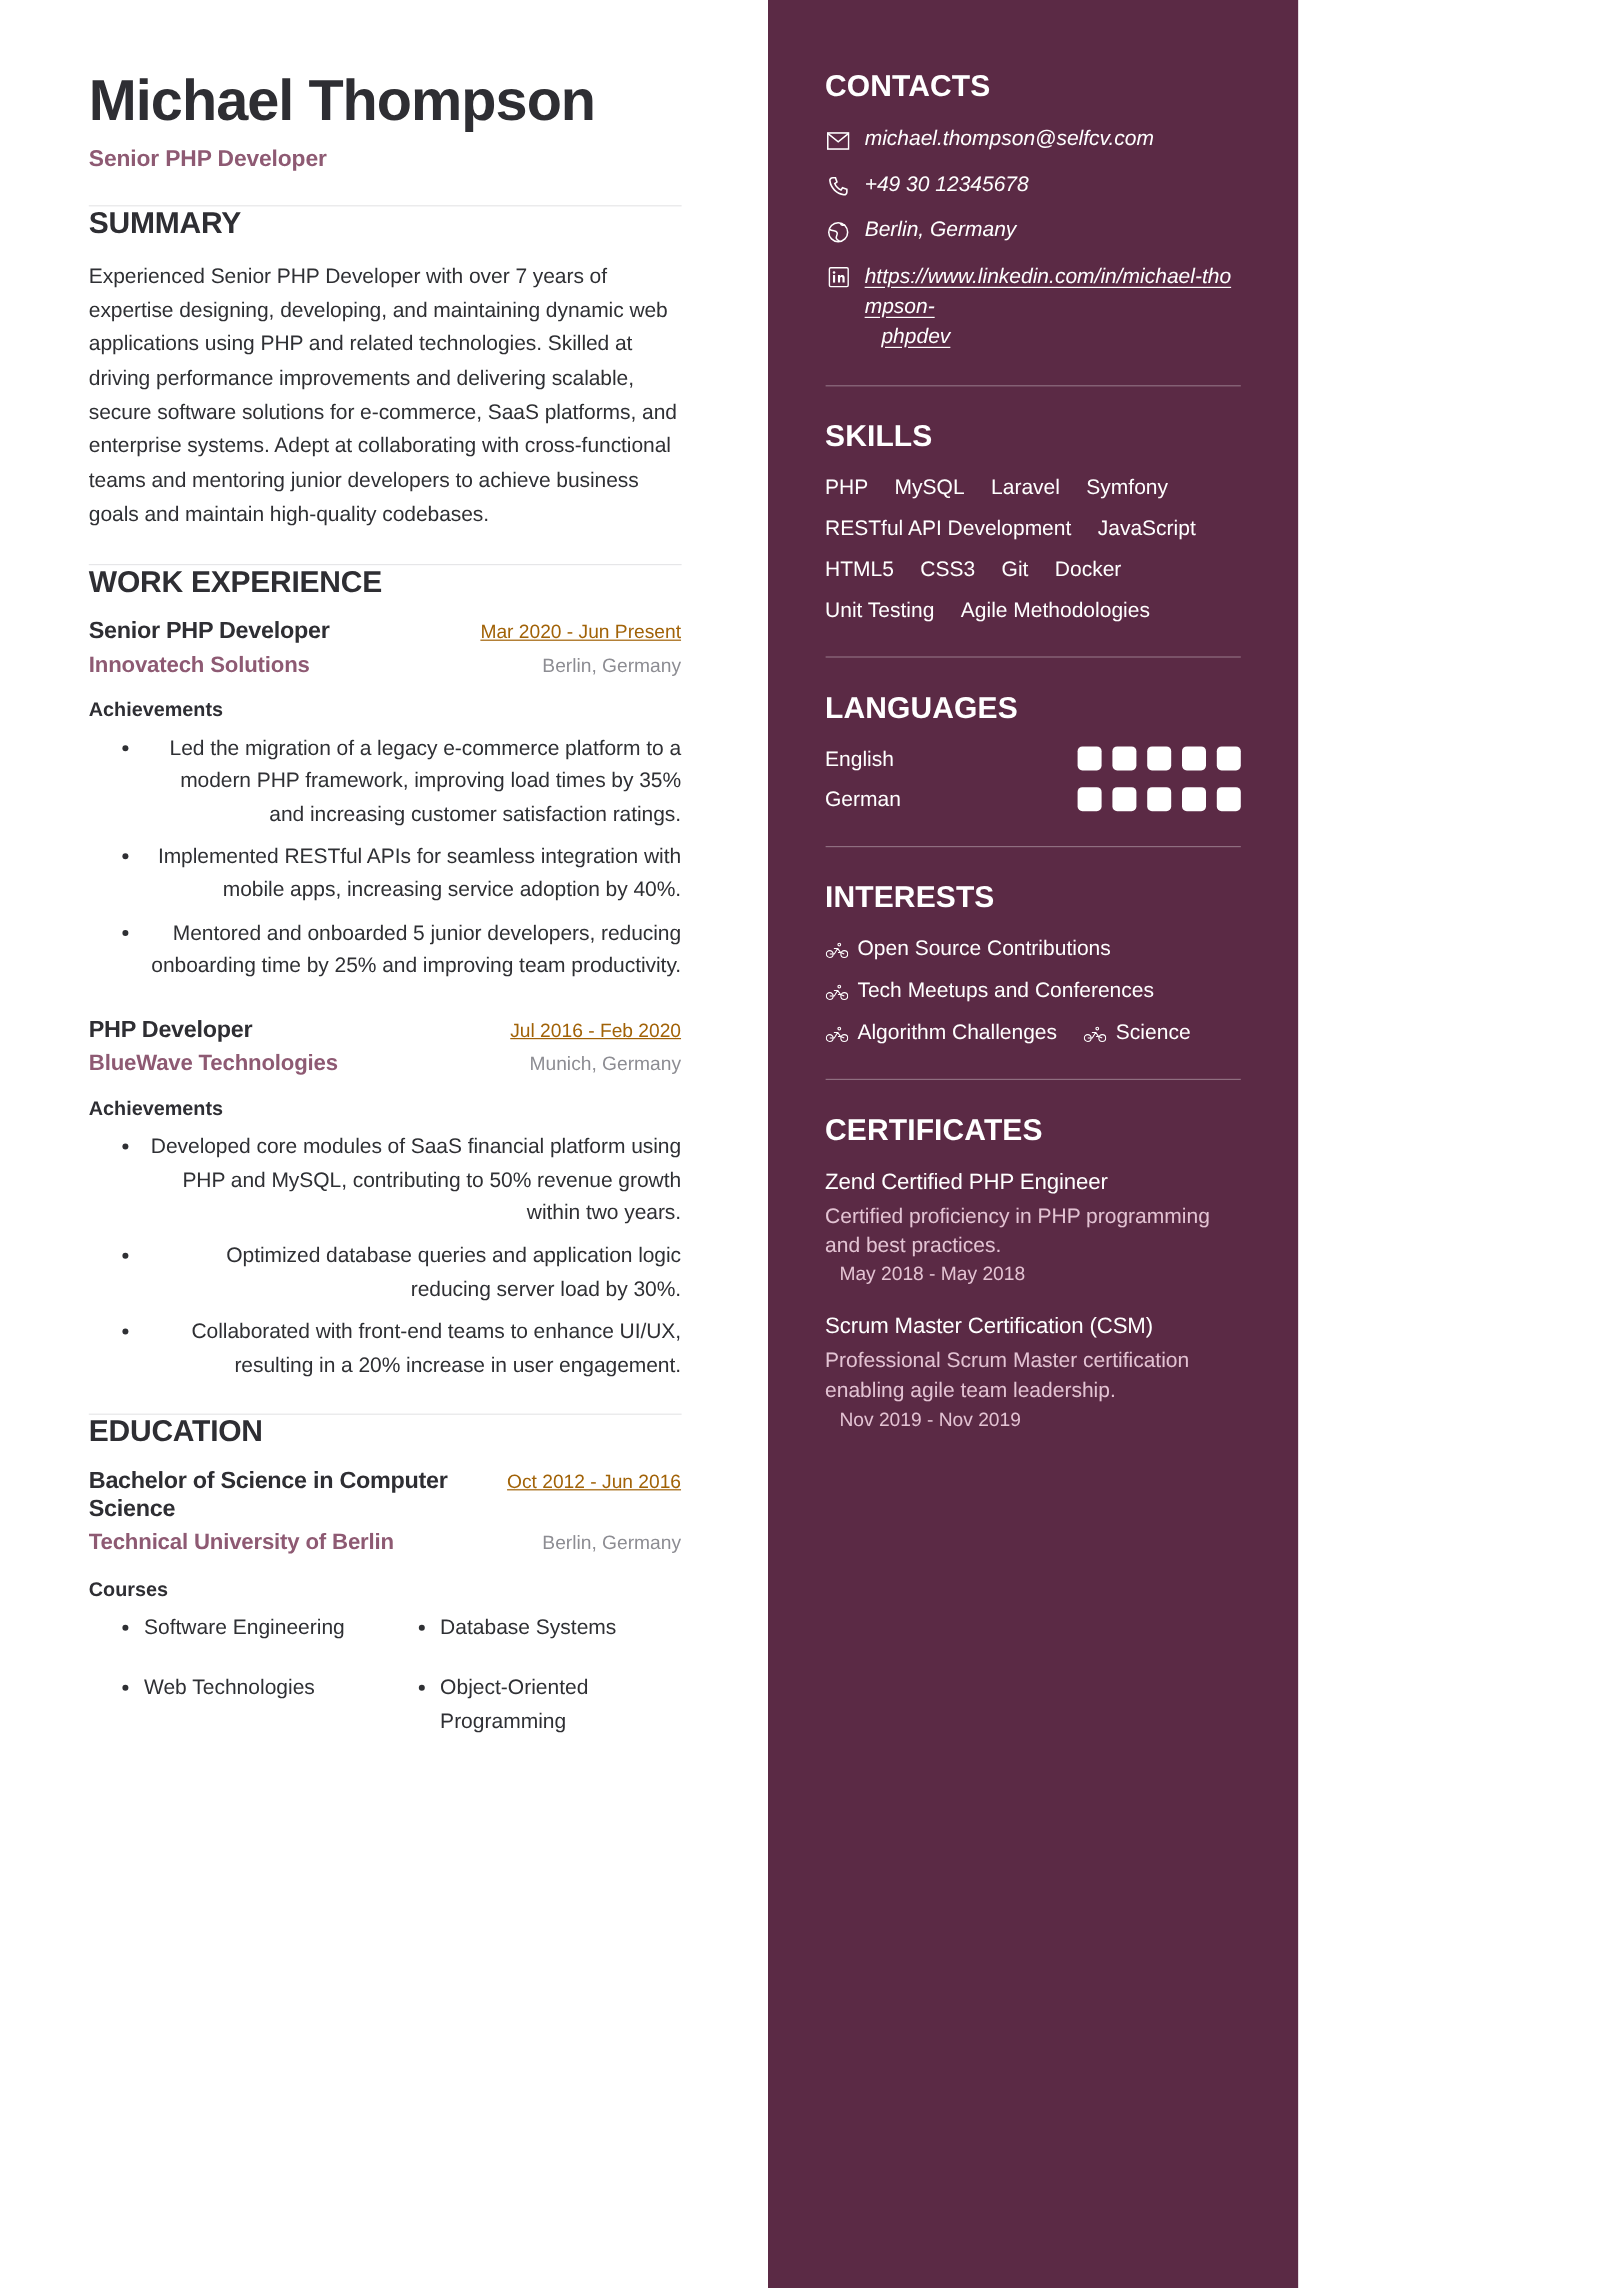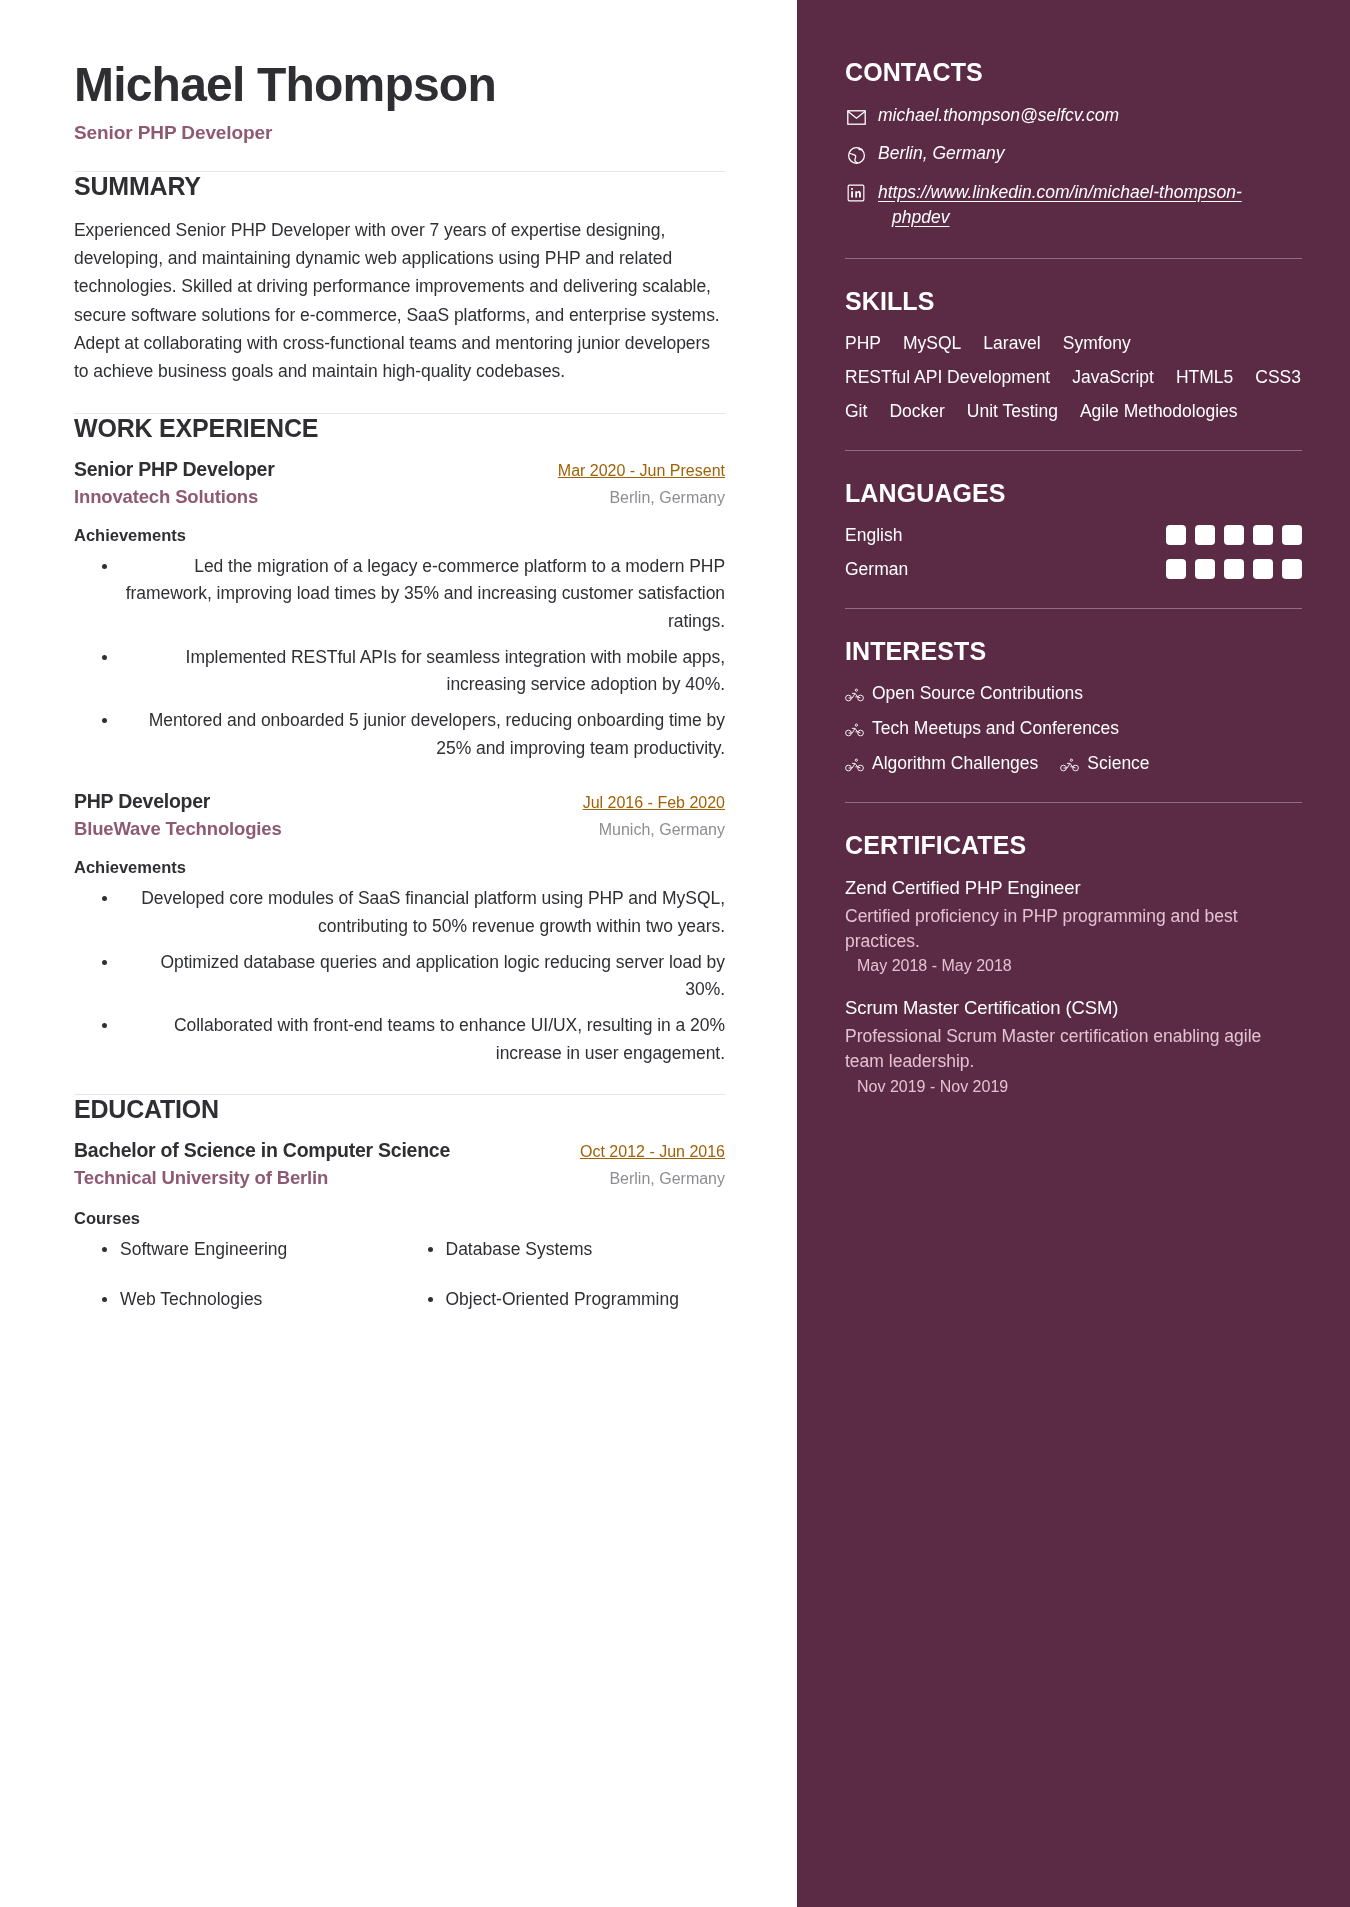--- a/index.html
+++ b/index.html
@@ -4,21 +4,21 @@
 <style>
   * { box-sizing: border-box; margin: 0; padding: 0; }
   html, body {
     width: 1350px;
     height: 1907px;
     background: #ffffff;
     font-family: "Liberation Sans", sans-serif;
   }
   .page {
     position: relative;
-    width: 1350px;
+    width: 1082px;
     height: 1907px;
     display: flex;
     background: #ffffff;
     overflow: hidden;
   }
 
   
   .main {
     width: 797px;
     padding: 58px 72px 40px 74px;
@@ -369,20 +369,28 @@
       <div class="contact-row">
         <span class="cico">
           <svg width="19" height="15" viewBox="0 0 19 15" fill="none" stroke="#fff" stroke-width="1.3">
             <rect x="0.8" y="0.8" width="17.4" height="13.4"></rect>
             <path d="M0.8 1.2 L9.5 8.2 L18.2 1.2"></path>
           </svg>
         </span>
         <span>michael.thompson@selfcv.com</span>
       </div>
 
+      <div class="contact-row">
+        <span class="cico">
+          <svg width="19" height="19" viewBox="0 0 20 20" fill="none" stroke="#fff" stroke-width="1.4" stroke-linecap="round">
+            <path d="M5.2 2.2 L7.6 2.2 L8.9 6.0 L7.0 7.3 C7.9 9.7 10.1 11.9 12.5 12.9 L13.8 11.0 L17.6 12.3 L17.6 14.7 C17.6 16.2 16.4 17.3 15.0 17.1 C8.6 16.3 3.5 11.2 2.7 4.8 C2.5 3.4 3.7 2.2 5.2 2.2 Z"></path>
+          </svg>
+        </span>
+        <span>+49 30 12345678</span>
+      </div>
 
       <div class="contact-row">
         <span class="cico">
           <svg width="19" height="19" viewBox="0 0 20 20" fill="none" stroke="#fff" stroke-width="1.35">
             <circle cx="10" cy="10" r="8.3"></circle>
             <path d="M2.2 7.4 C5.5 9.5 8.0 8.2 9.0 10.4 C9.9 12.4 7.6 13.3 8.4 15.6 C8.9 17.0 10.6 17.6 11.4 18.0"></path>
             <path d="M12.0 2.3 C12.6 4.0 14.6 4.3 16.1 3.3"></path>
           </svg>
         </span>
         <span>Berlin, Germany</span>

